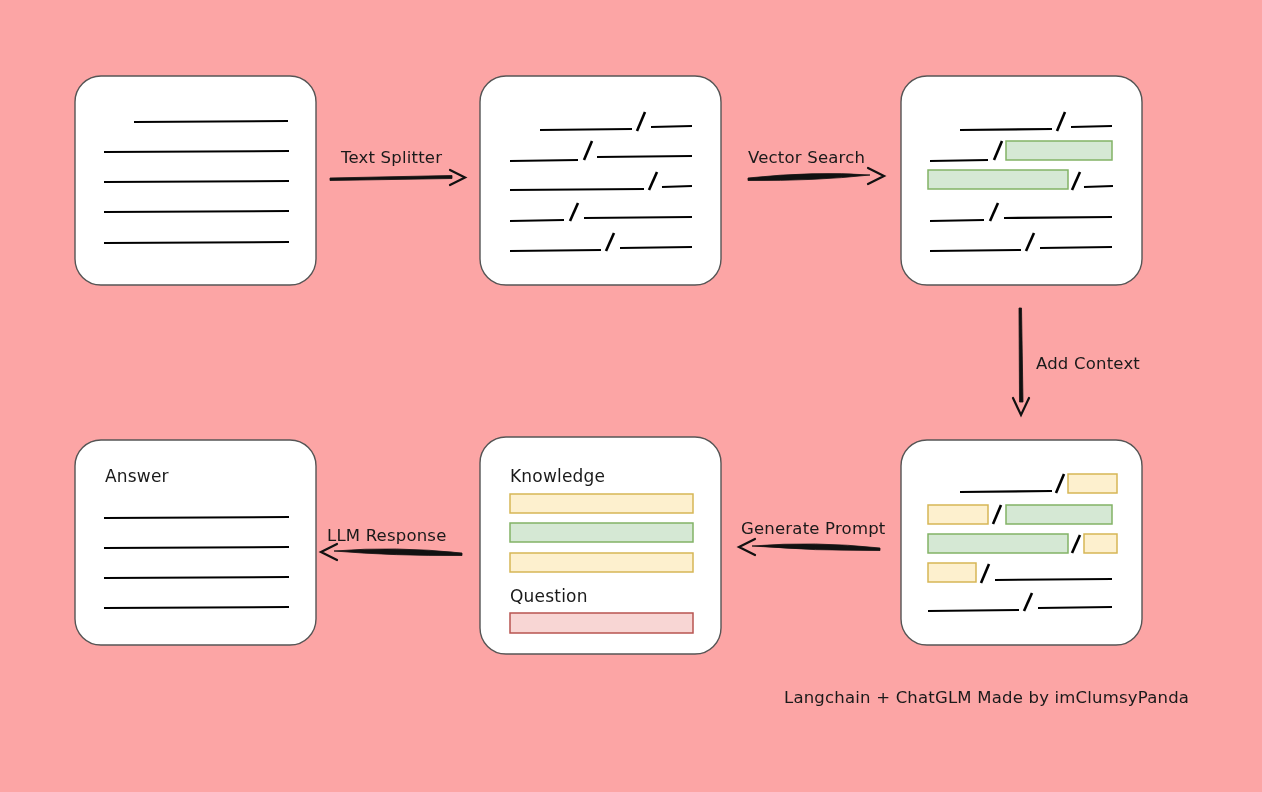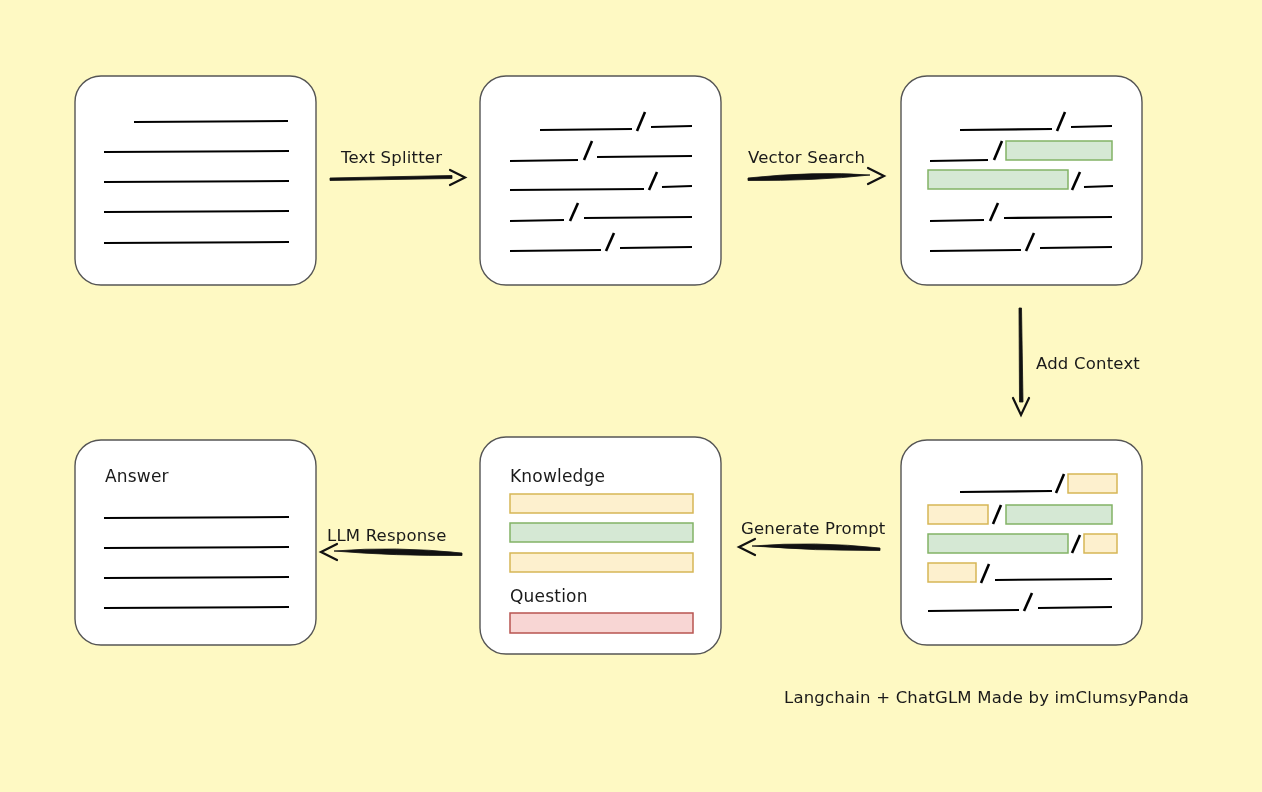--- a/index.html
+++ b/index.html
@@ -11,21 +11,21 @@
   body {
     width: 1262px;
     height: 792px;
     overflow: hidden;
     font-family: "DejaVu Sans", sans-serif;
   }
   #diagram-root {
     position: relative;
     width: 1262px;
     height: 792px;
-    background: #fef9c3;
+    background: #fca5a5;
   }
   svg#diagram-canvas {
     position: absolute;
     top: 0;
     left: 0;
     width: 1262px;
     height: 792px;
     display: block;
   }
   .node-box {

